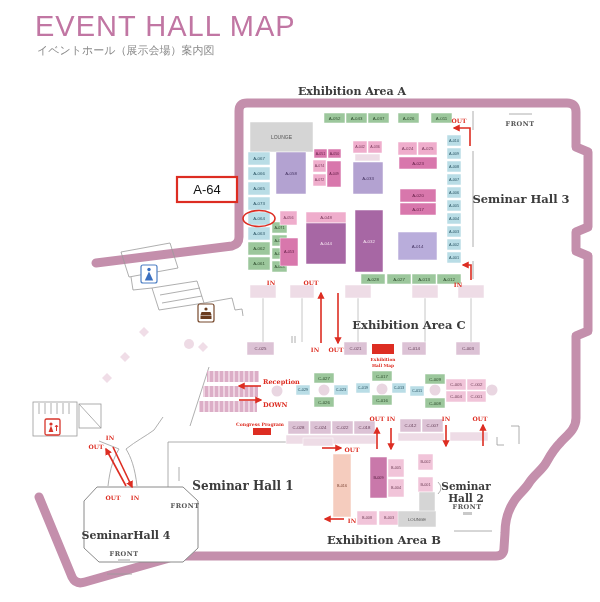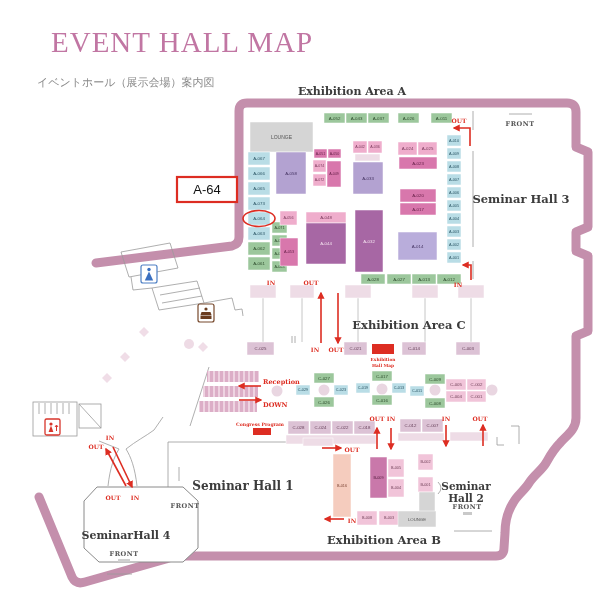--- a/index.html
+++ b/index.html
@@ -1,19 +1,19 @@
 <!DOCTYPE html>
 <html style="--accent-red: #dd2d22; --outline-pink: #c48fac; --title-color: #c176a3;"><head>
 <meta charset="utf-8">
 <style>
   html,body{margin:0;padding:0;background:#fff;width:600px;height:602px;overflow:hidden;}
   #stage{position:relative;width:600px;height:602px;font-family:"Liberation Sans",sans-serif;}
   #hdr{position:absolute;left:35px;top:10px;}
-  #hdr h1{margin:16px;font-size:29px;font-weight:normal;letter-spacing:1px;color:var(--title-color,#c176a3);font-family:Liberation Serif, serif;}
-  #hdr p{margin:6px 0 0 2px;font-size:11px;color:#8a8a8a;font-family:"DejaVu Sans",sans-serif;}
+  #hdr h1{margin:0;font-size:29px;font-weight:normal;letter-spacing:1px;color:var(--title-color,#c176a3);font-family:Liberation Sans, sans-serif;}
+  #hdr p{margin:0 0 0 2px;font-size:11px;color:#8a8a8a;font-family:"DejaVu Sans",sans-serif;}
   svg text{user-select:none;}
   .area-title{font-family:"DejaVu Serif",serif;font-weight:bold;fill:#3c3c3c;}
   .front{font-family:"DejaVu Serif",serif;font-weight:bold;fill:#555;font-size:6.5px;letter-spacing:.5px;}
   .redtxt{font-family:"DejaVu Serif",serif;font-weight:bold;fill:var(--accent-red,#dd2d22);}
   .gline{stroke:#9a9a9a;stroke-width:.8;fill:none;}
   .stem{stroke:#c6c6c6;stroke-width:1;}
 </style>
 </head>
 <body>
 

